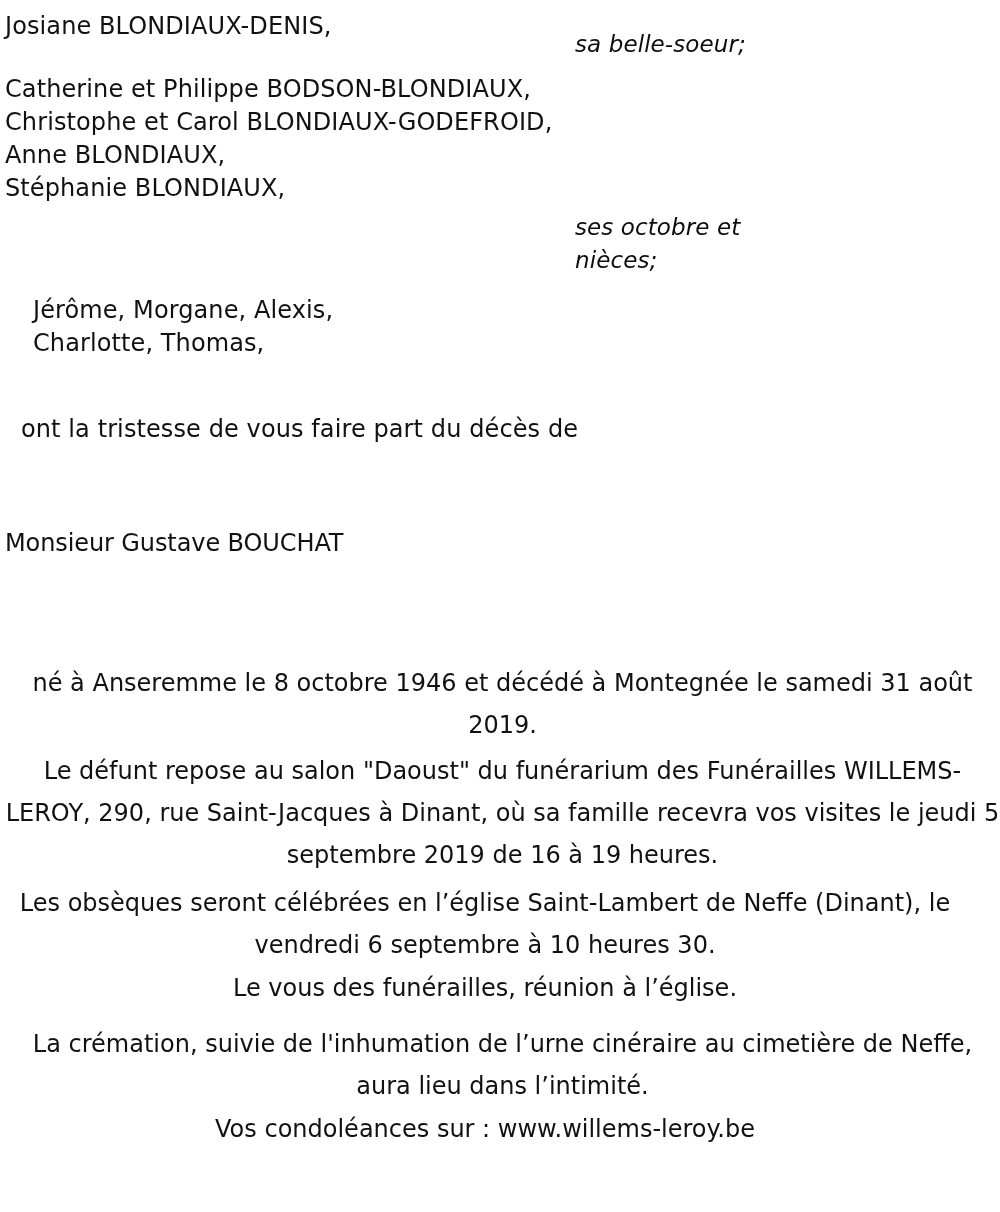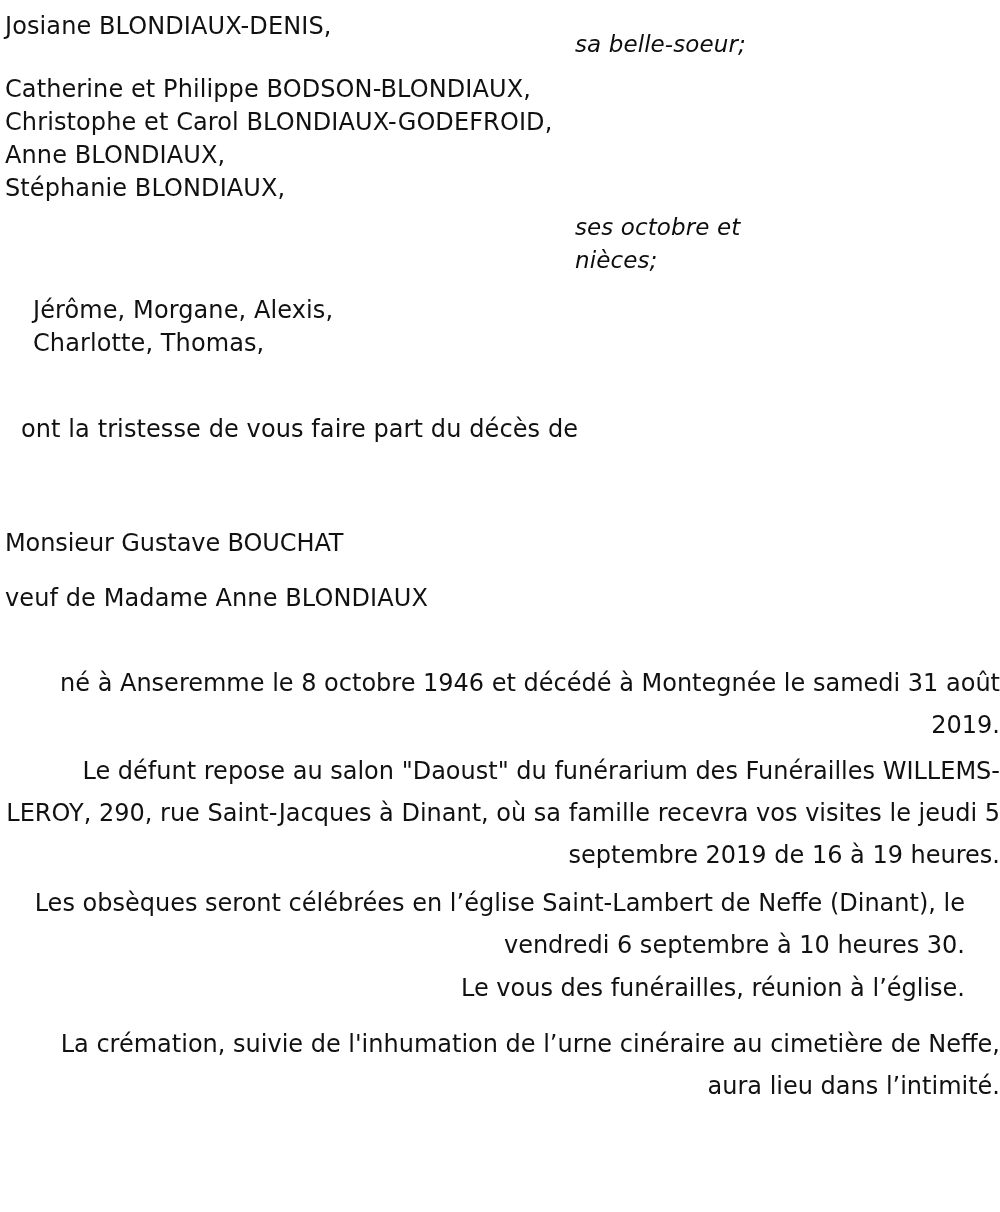--- a/index.html
+++ b/index.html
@@ -91,21 +91,21 @@
   #para-faire-part   { top: 1160px; width: 960px; }
 
   .para {
     position: absolute;
     left: 5px;
     font-family: "DejaVu Sans", "Liberation Sans", sans-serif;
     font-size: 24px;
     line-height: 42px;
     font-weight: 400;
     color: #111111;
-    text-align: right;
+    text-align: center;
     white-space: pre-line;
   }
 </style>
 </head>
 <body>
 
 <div class="page">
 
   <div class="tblock left-col" id="survivor-1">Josiane BLONDIAUX-DENIS,</div>
 
@@ -120,27 +120,27 @@
 nièces;</div>
 
   <div class="tblock left-col" id="survivor-group-3">Jérôme, Morgane, Alexis,
 Charlotte, Thomas,</div>
 
 
   <div class="tblock left-col" id="announce-line">ont la tristesse de vous faire part du décès de</div>
 
   <div class="tblock" id="deceased-name">Monsieur Gustave BOUCHAT</div>
 
-  <div class="tblock left-col" id="spouse-line">veuf de Madame Anne BLONDIAUX</div>
 
   <div class="para" id="para-birth-death">né à Anseremme le 8 octobre 1946 et décédé à Montegnée le samedi 31 août 2019.</div>
 
   <div class="para" id="para-repose">Le défunt repose au salon "Daoust" du funérarium des Funérailles WILLEMS-LEROY, 290, rue Saint-Jacques à Dinant, où sa famille recevra vos visites le jeudi 5 septembre 2019 de 16 à 19 heures.</div>
 
   <div class="para" id="para-obseques">Les obsèques seront célébrées en l’église Saint-Lambert de Neffe (Dinant), le vendredi 6 septembre à 10 heures 30.</div>
 
   <div class="para" id="para-reunion">Le vous des funérailles, réunion à l’église.</div>
 
   <div class="para" id="para-cremation">La crémation, suivie de l'inhumation de l’urne cinéraire au cimetière de Neffe, aura lieu dans l’intimité.</div>
 
+  <div class="para" id="para-condoleances">Vos condoléances sur : www.willems-leroy.be</div>
 
 
 </div>
 
 </body></html>

